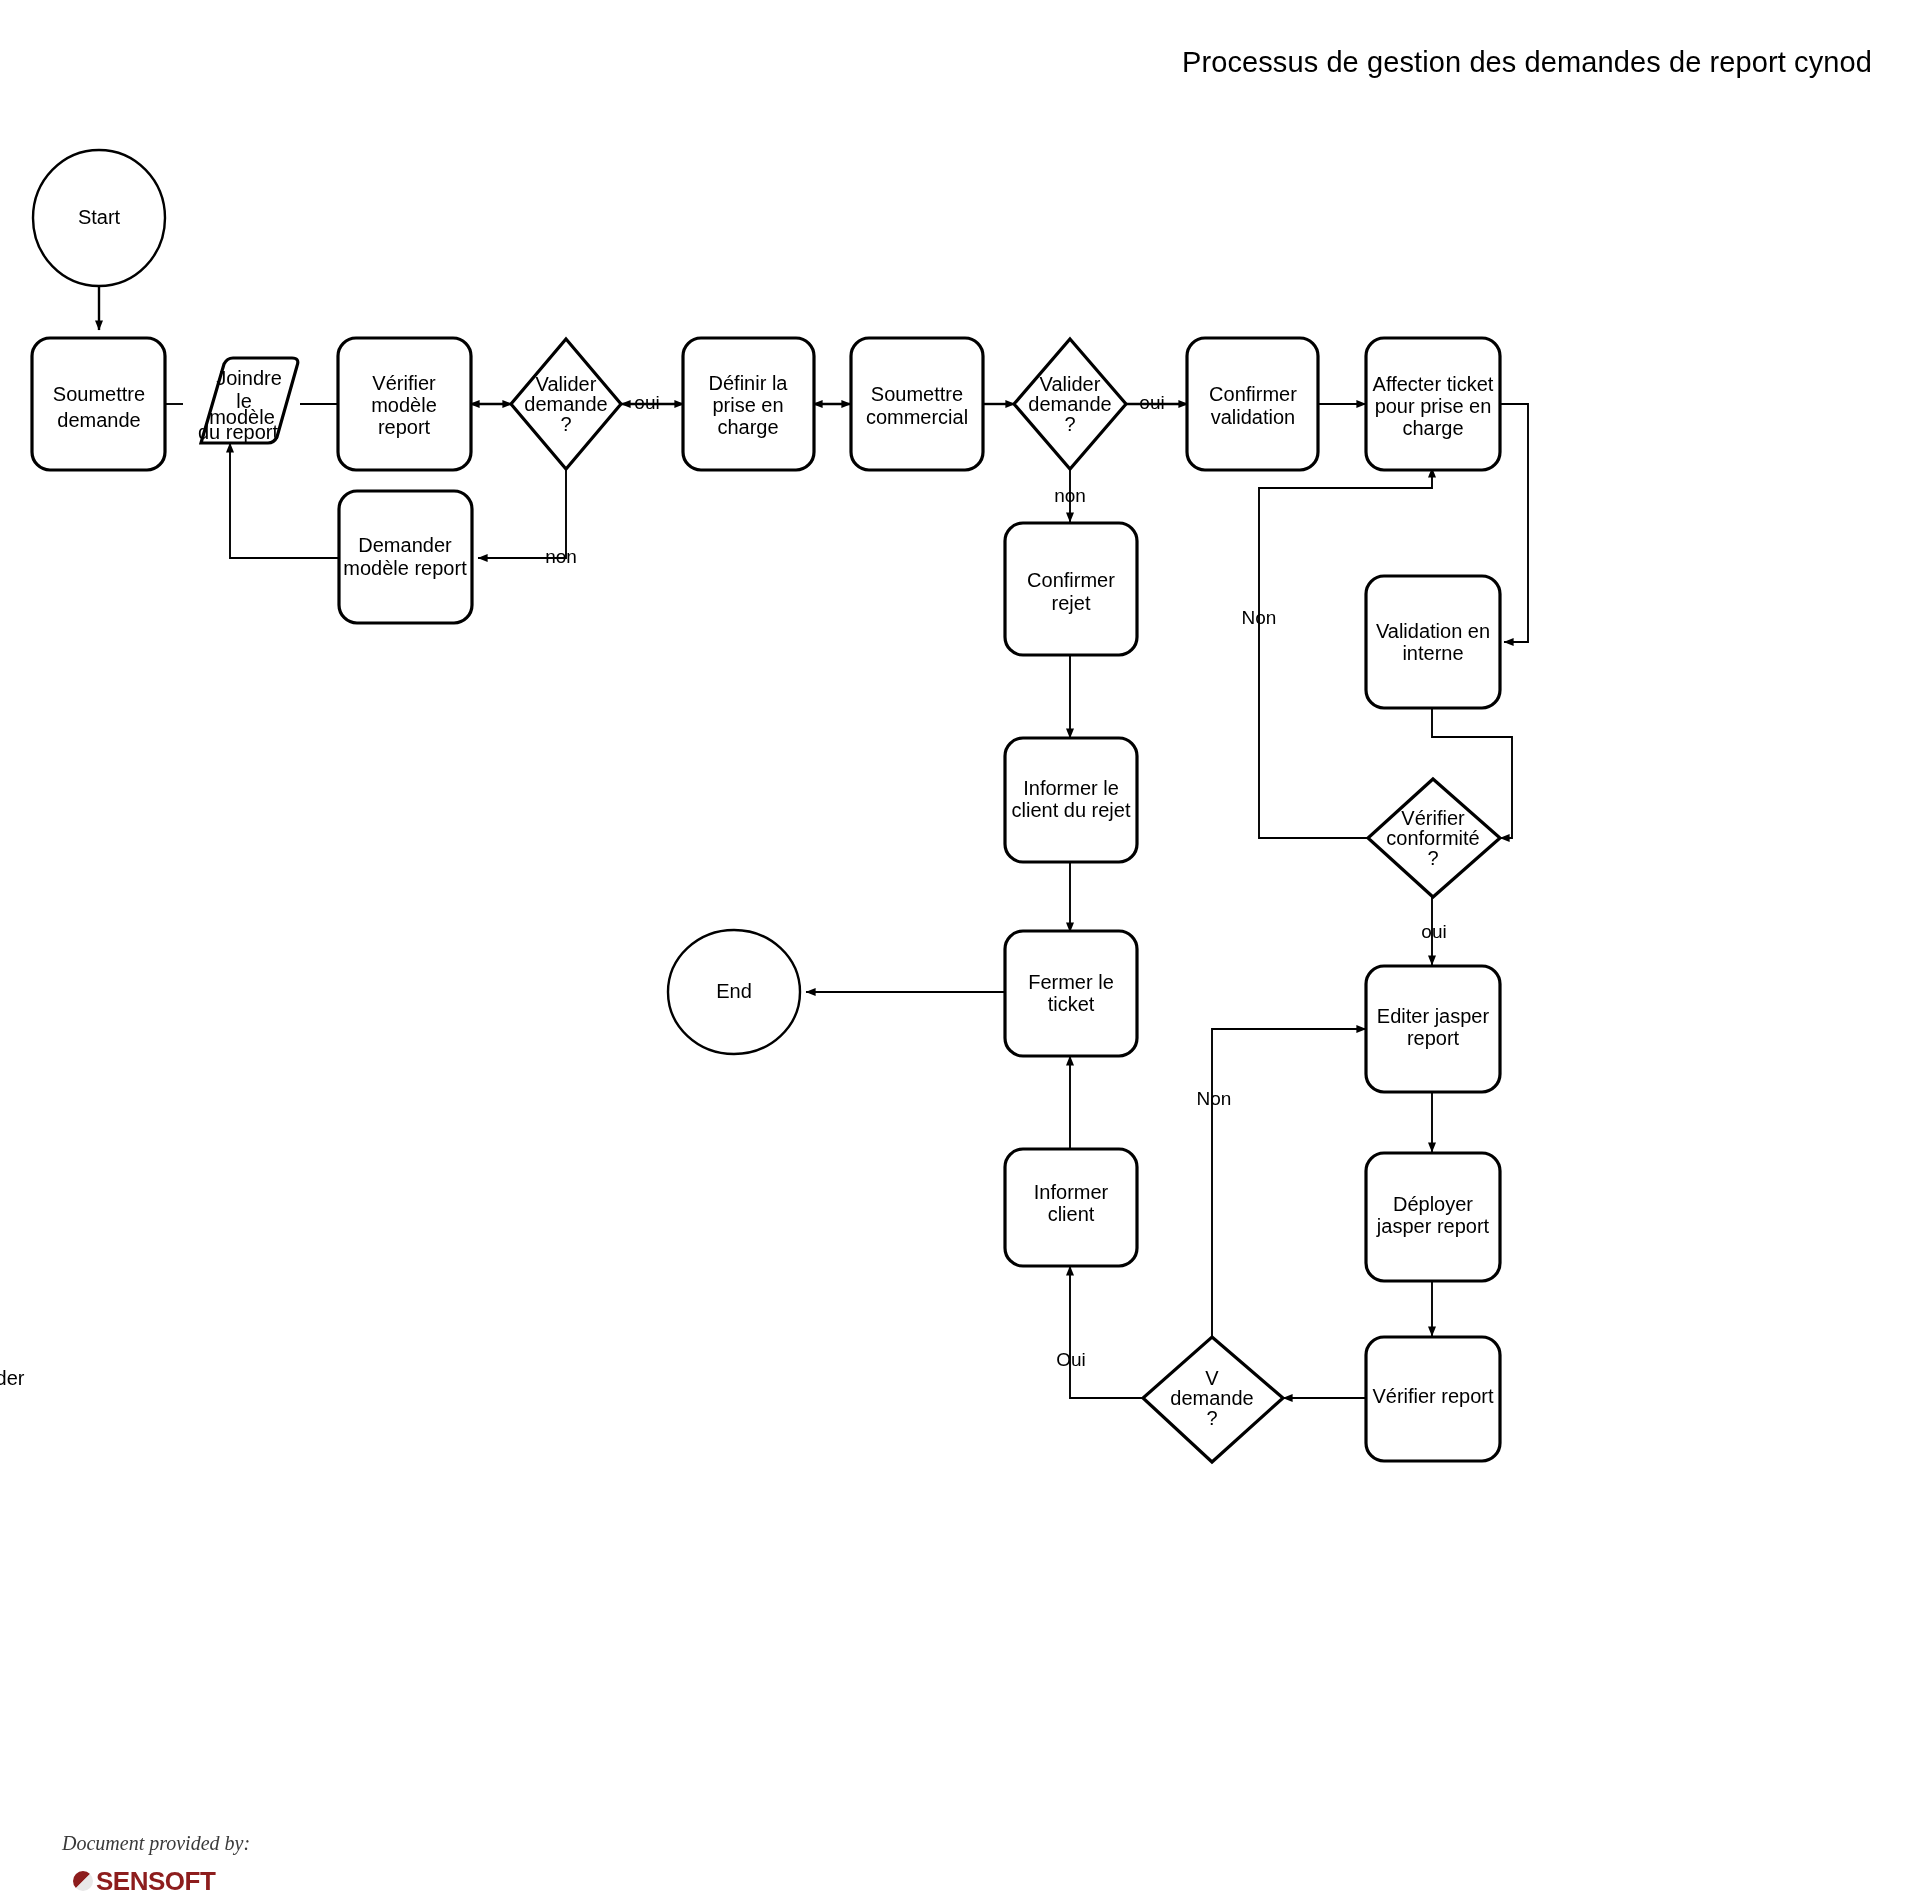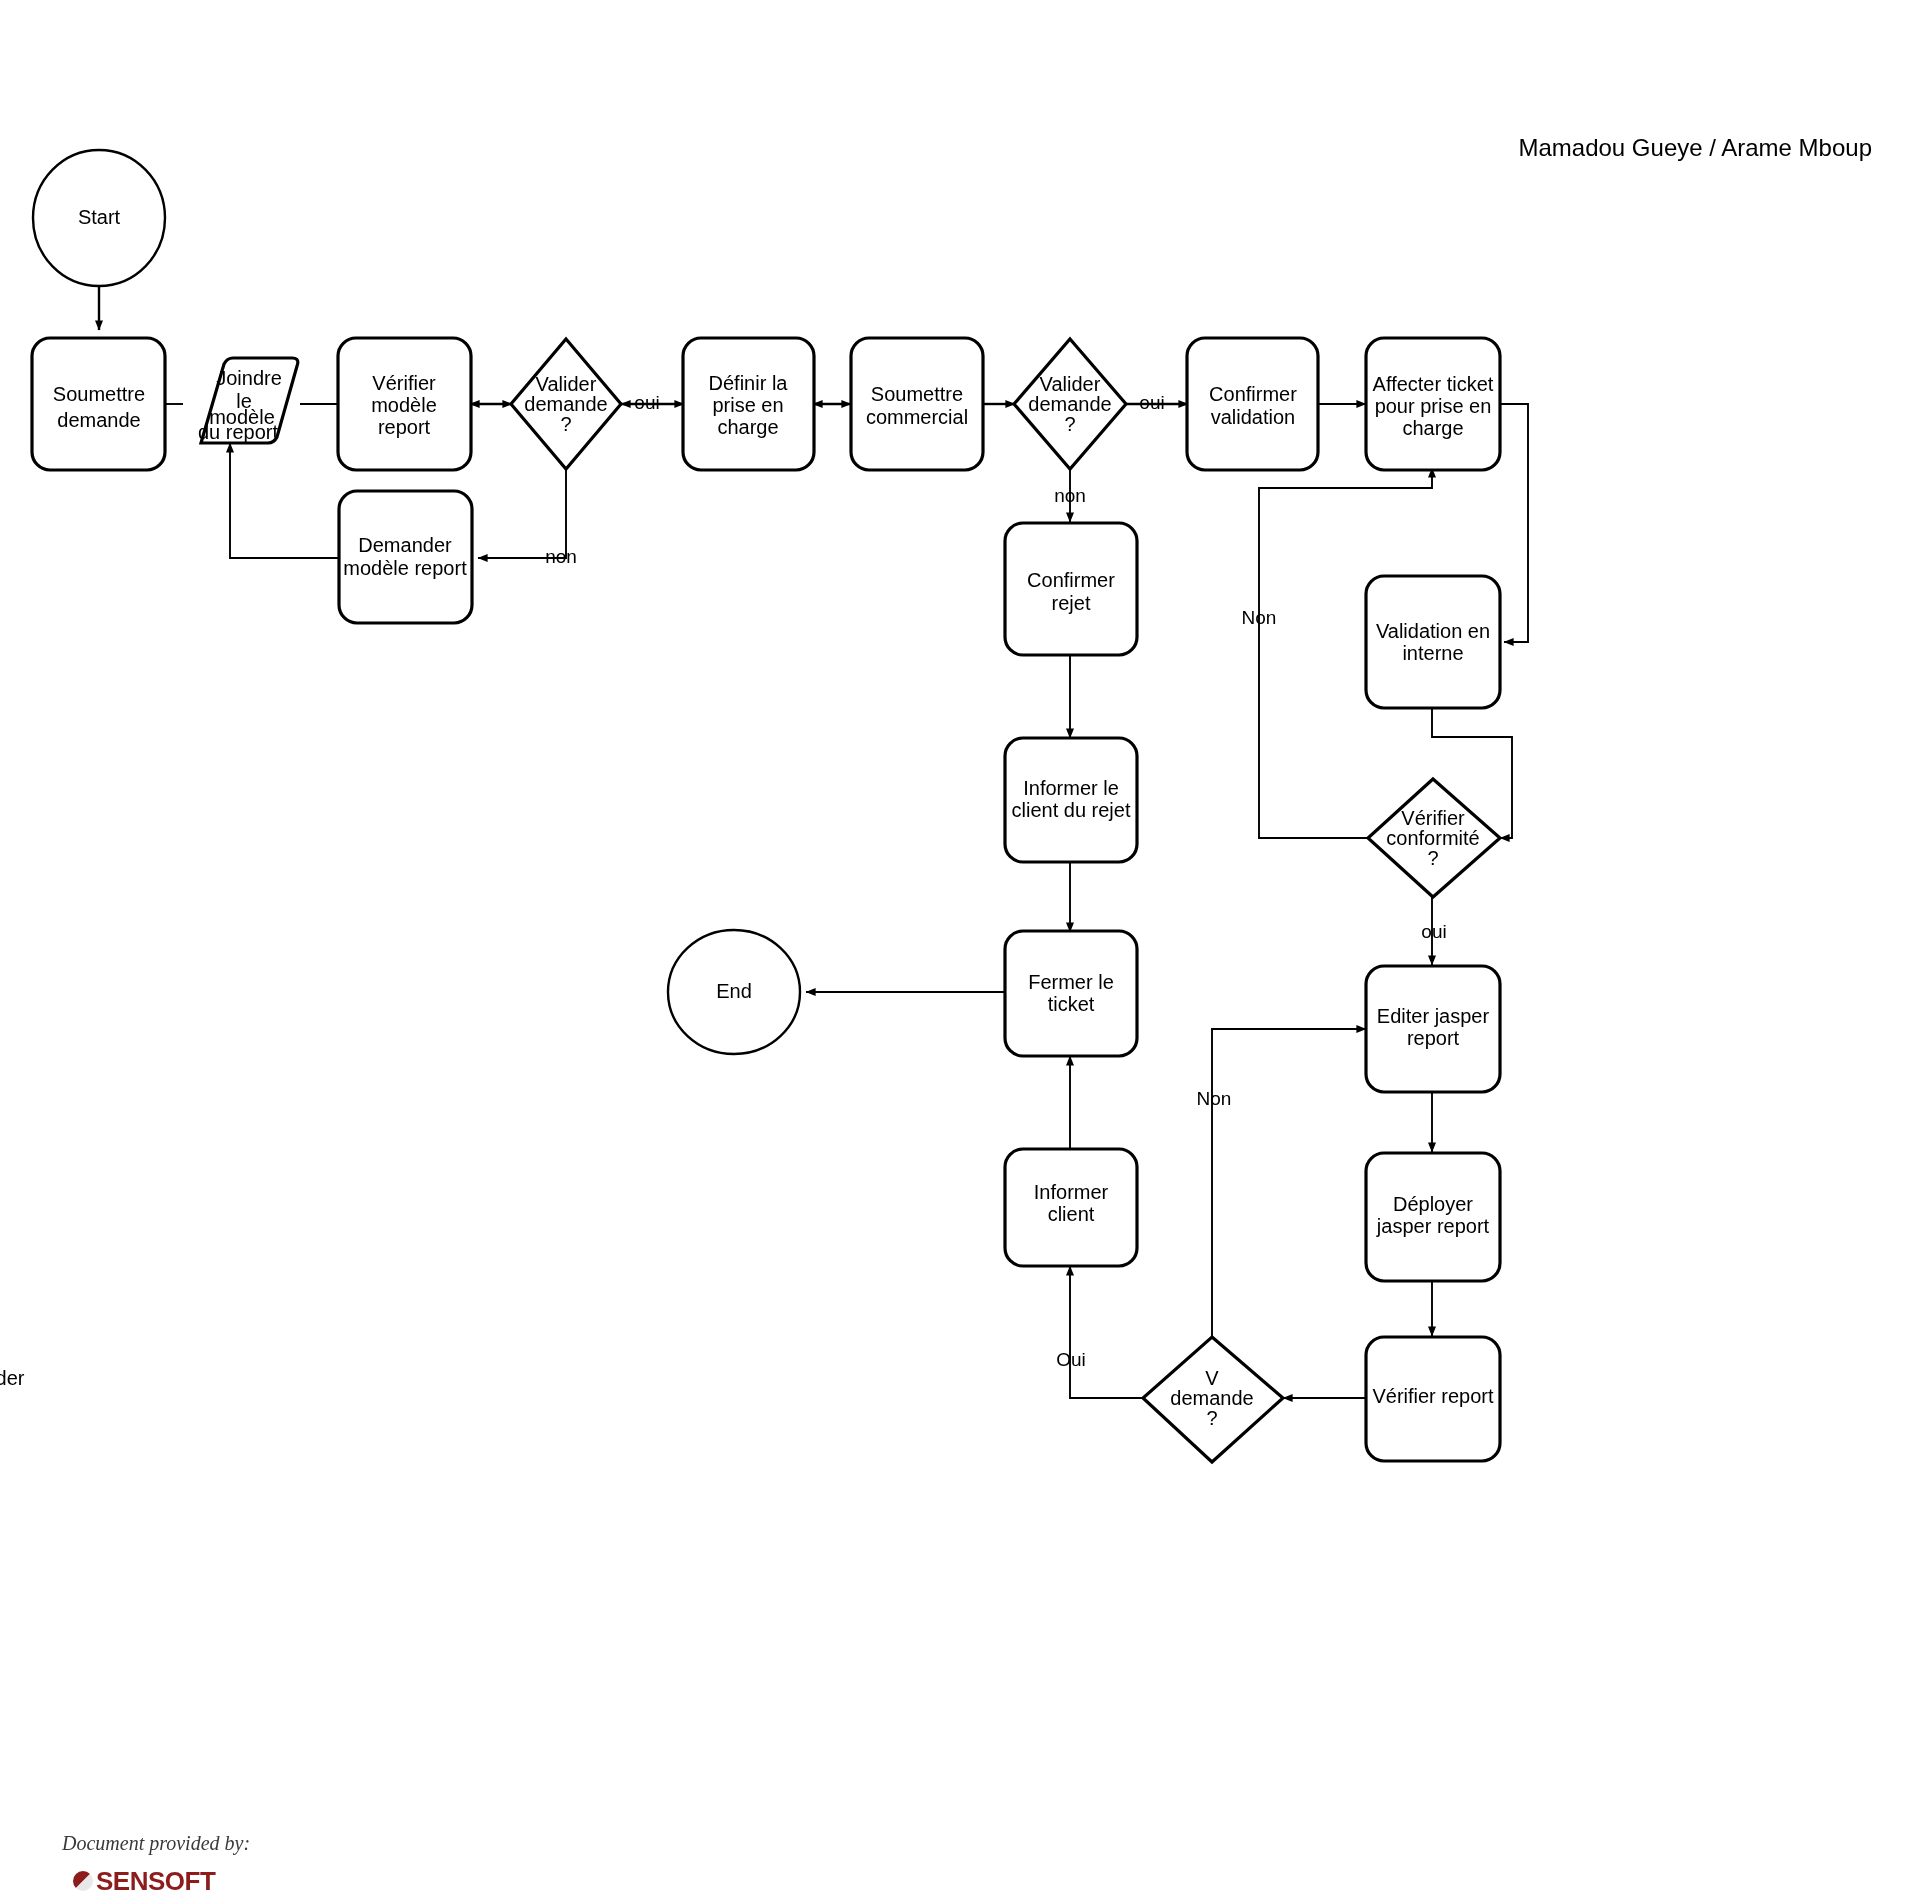--- a/index.html
+++ b/index.html
@@ -127,21 +127,21 @@
     fill: none;
     stroke: #000000;
     stroke-width: 1.9;
   }
 </style>
 </head>
 <body>
 
 <div id="page">
 
-  <div class="author">Mamadou Gueye / Arame Mboup</div>
+  <div class="title">Processus de gestion des demandes de report cynod</div>
 
   <svg id="flow" viewBox="0 0 1930 1897">
     <defs>
       <marker id="arrow" markerWidth="11" markerHeight="11" refX="9.6" refY="4" orient="auto" markerUnits="userSpaceOnUse">
         <path d="M0,0 L10,4 L0,8 z" fill="#000"></path>
       </marker>
       <marker id="arrowback" markerWidth="11" markerHeight="11" refX="0.4" refY="4" orient="auto" markerUnits="userSpaceOnUse">
         <path d="M10,0 L0,4 L10,8 z" fill="#000"></path>
       </marker>
     </defs>

